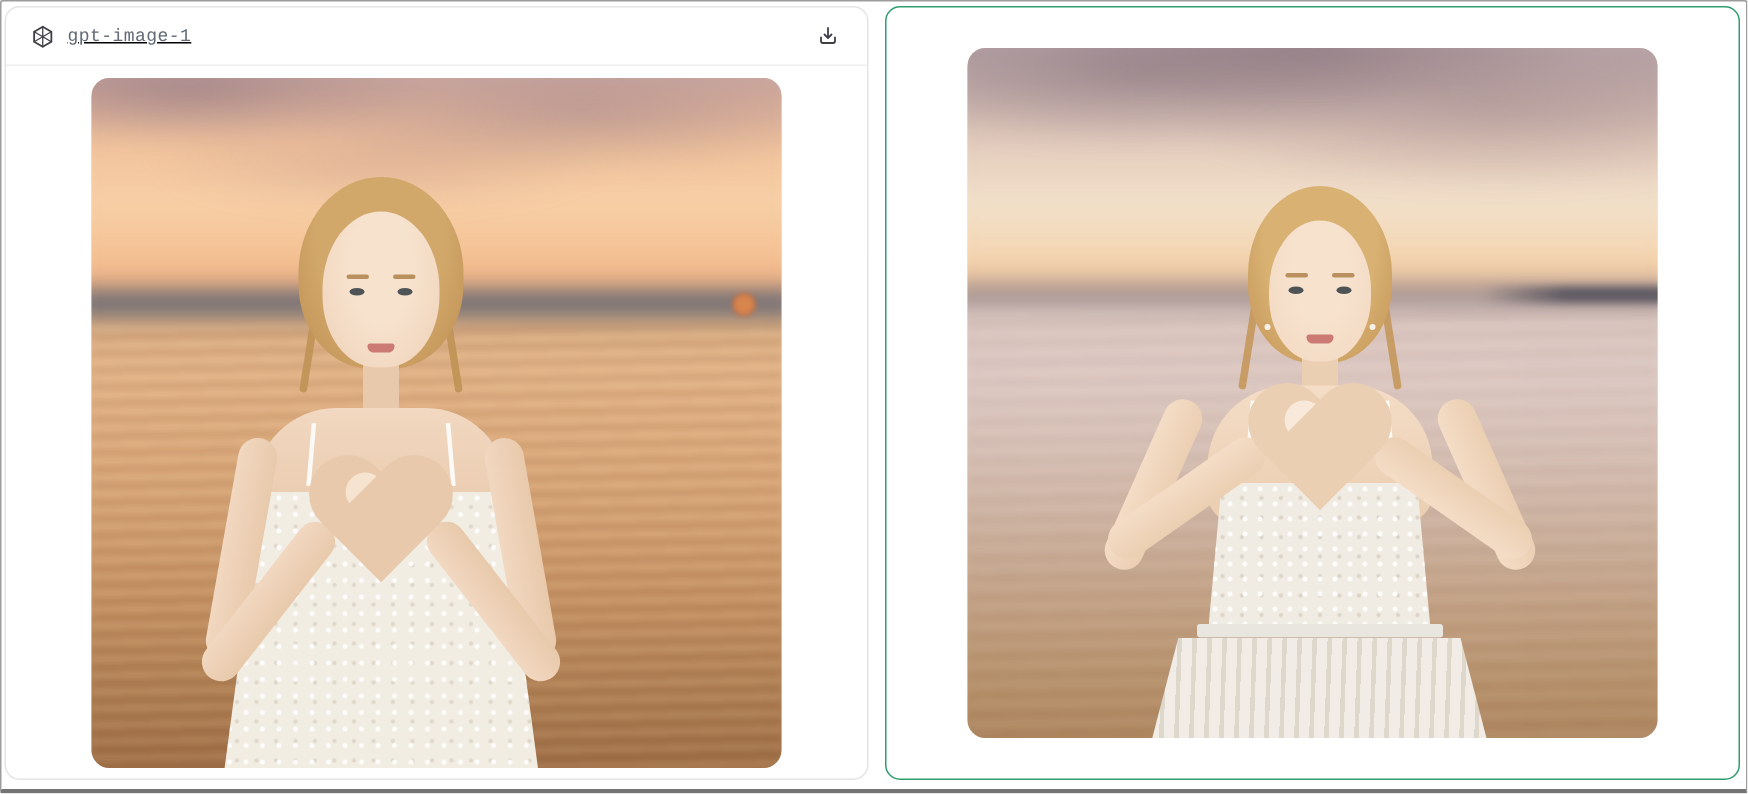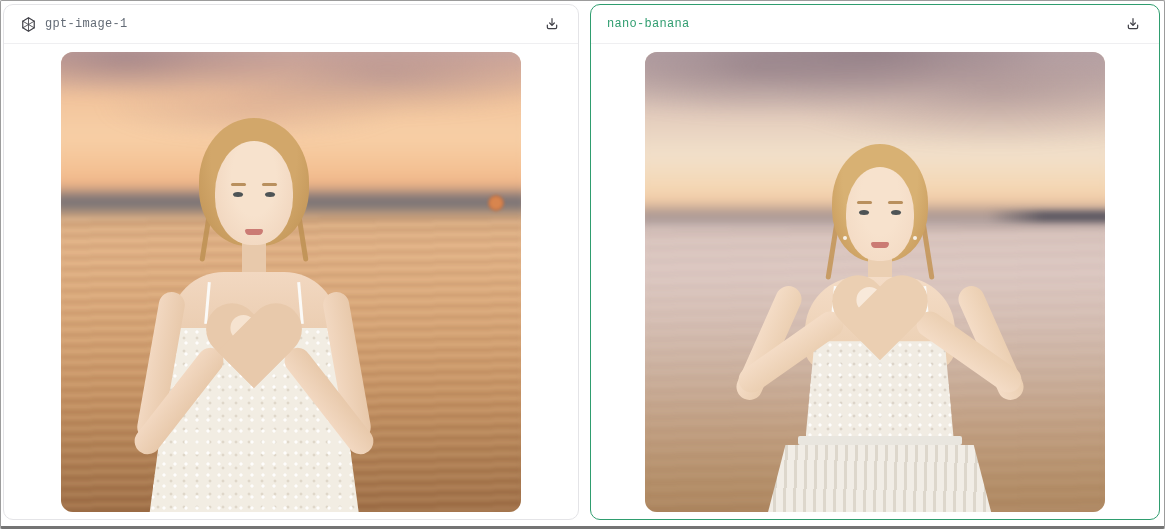--- a/index.html
+++ b/index.html
@@ -1,18 +1,18 @@
 <!DOCTYPE html>
 <html><head>
 <meta charset="utf-8">
 <style>
   html,body{margin:0;padding:0;background:#e9e9e9;font-family:"Liberation Sans",sans-serif;}
   .viewport{width:1165px;height:529px;box-sizing:border-box;background:#fff;
     border:1px solid #9c9c9c;border-bottom:3px solid #747474;border-radius:2px;
-    display:flex;gap:11px;padding:3px 4px 6px 2px;overflow:hidden;}
+    display:flex;gap:11px;padding:3px 4px 6px 2px;overflow:hidden;text-decoration:underline;}
   .card{background:#fff;border:1px solid #e4e4e7;border-radius:10px;
     display:flex;flex-direction:column;overflow:hidden;box-sizing:border-box;}
   .card-left{width:576px;flex:0 0 576px;}
   .card-right{flex:1;border-color:#2f9d6f;}
   .card-header{height:38px;flex:0 0 38px;display:flex;align-items:center;
     justify-content:space-between;padding:0 12px 0 16px;border-bottom:1px solid #efeff1;}
   .model{display:flex;align-items:center;gap:8px;
     font-family:"Liberation Mono","DejaVu Sans Mono",monospace;font-size:12px;
     letter-spacing:.3px;color:#626a75;}
   .card-right .model{color:#2f9d6f;}
@@ -180,34 +180,20 @@
           <div class="arm arm-f-r"></div>
           <div class="heart">
             <div class="heart-inner"></div>
           </div>
         </div>
       </div>
     </div>
   </section>
 
   <section class="card card-right">
-    <header class="card-header">
-      <div class="model">
-        <span class="model-name">nano-banana</span>
-      </div>
-      <button class="dl-btn">
-        <span style="display:flex">
-          <svg width="16" height="16" viewBox="0 0 24 24" fill="none" stroke="currentColor" stroke-width="1.8" stroke-linecap="round" stroke-linejoin="round">
-            <path d="M12 4v9"></path>
-              <path d="M8.5 10.5L12 14l3.5-3.5"></path>
-            <path d="M5 13.5V17a2 2 0 0 0 2 2h10a2 2 0 0 0 2-2v-3.5"></path>
-          </svg>
-        </span>
-      </button>
-    </header>
     <div class="card-body">
       <div class="photo photo-b" role="img" aria-label="AI-generated photo: young blonde woman with an updo and earrings in a white lace bodice dress with pleated skirt, raising her hands to form a heart in front of her chest, soft pastel sunset over a calm sea with a dark landmass at the right horizon">
         <div class="bg"></div>
         <div class="clouds"></div>
         <div class="land"></div>
         <div class="shimmer"></div>
         <div class="fig">
           <div class="strand strand-l"></div>
           <div class="strand strand-r"></div>
           <div class="hair"></div>

